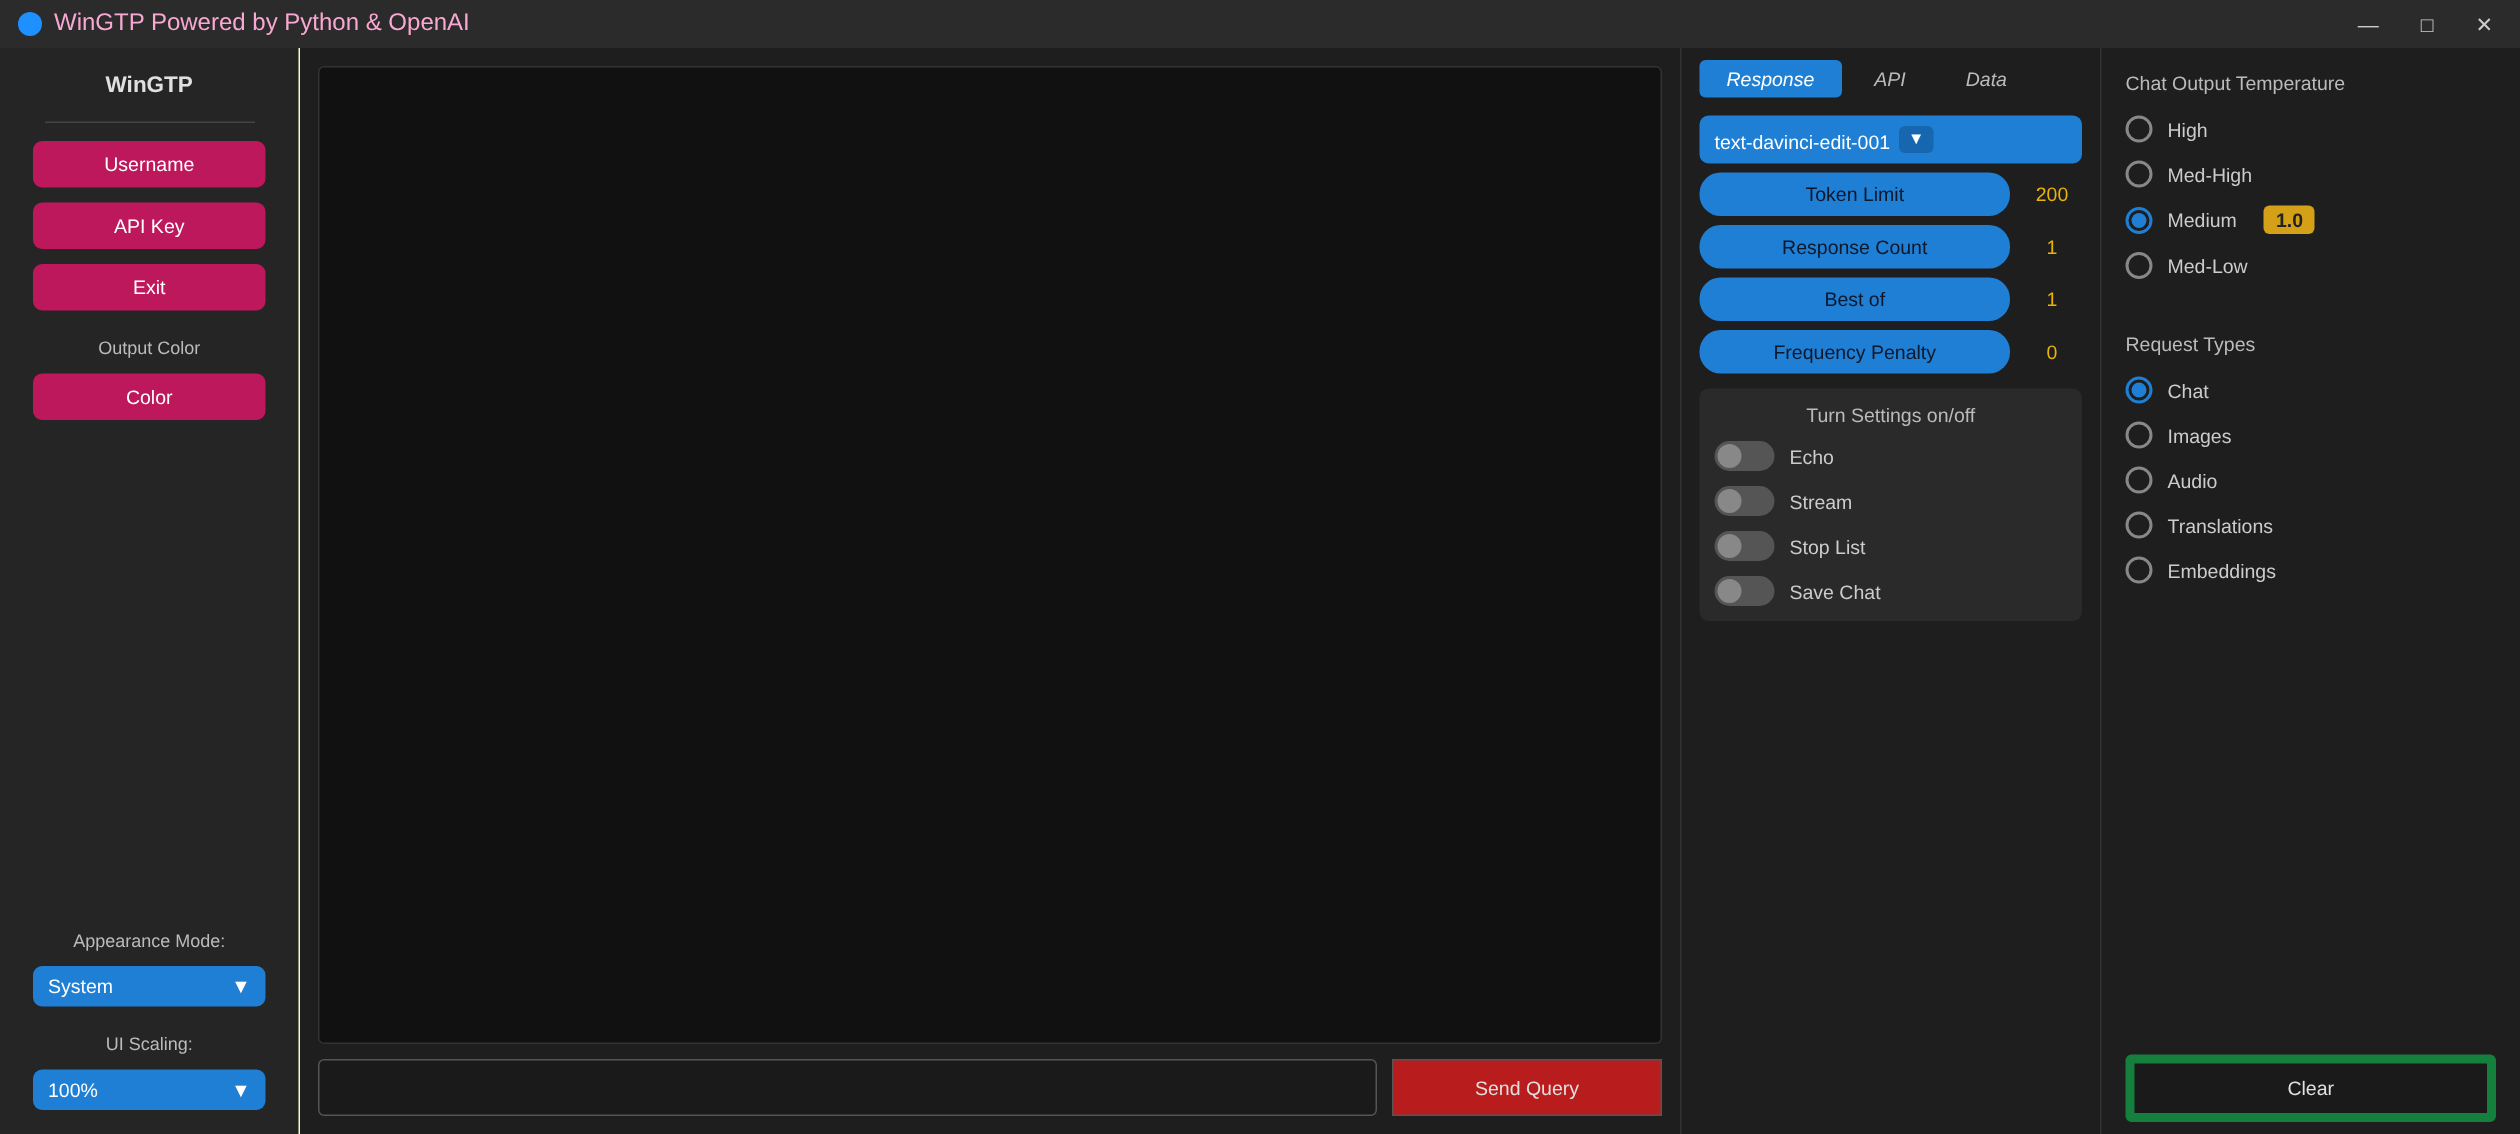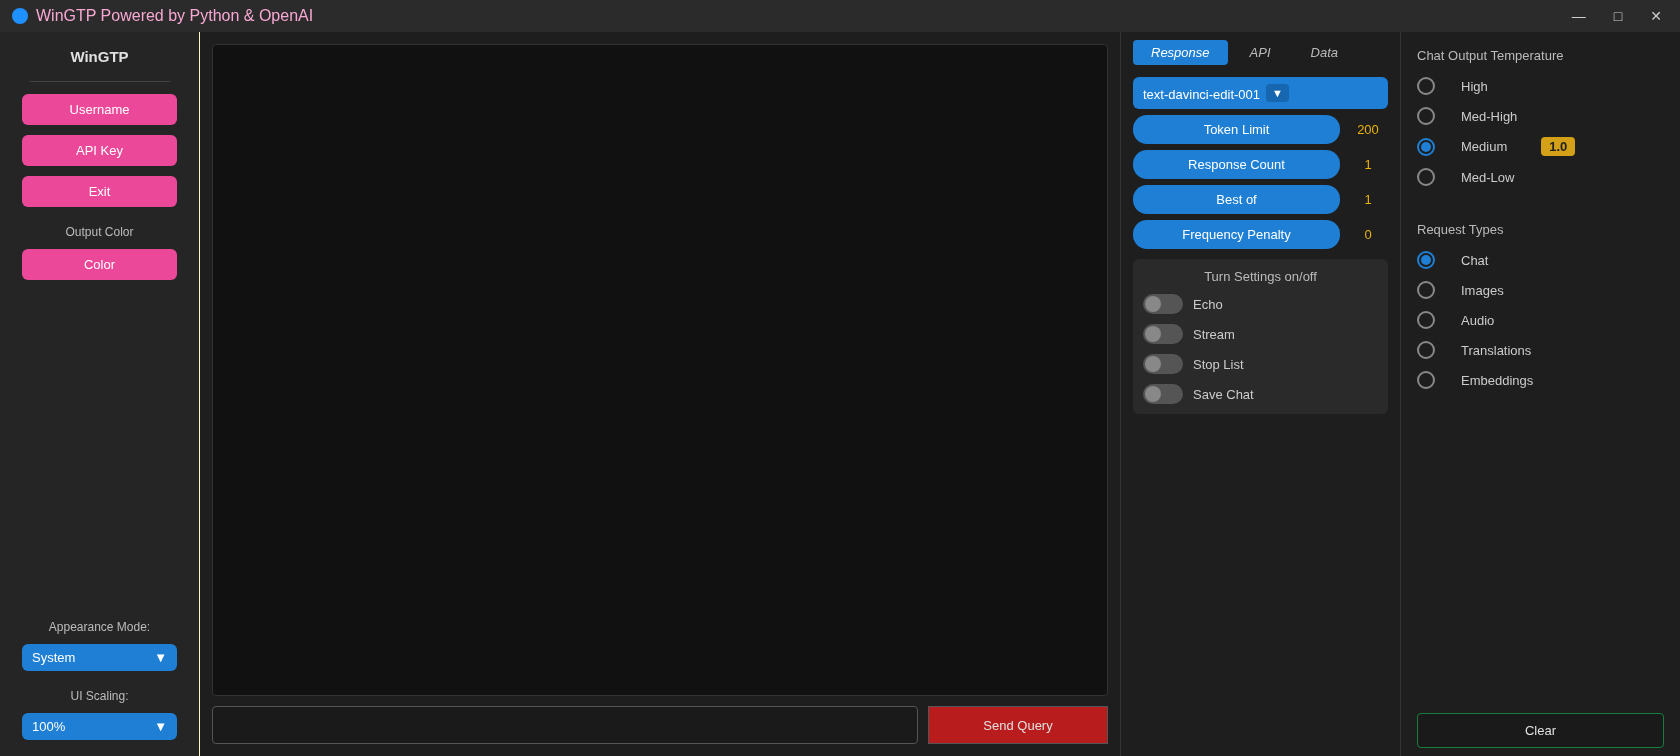--- a/index.html
+++ b/index.html
@@ -76,21 +76,21 @@
     }
     .sidebar-divider {
       width: 80%;
       height: 1px;
       background: #444;
       margin: 2px 0;
     }
     .sidebar-btn {
       width: 155px;
       padding: 8px 12px;
-      background: #ec4899;
+      background: #be185d;
       color: #fff;
       border: none;
       border-radius: 6px;
       cursor: pointer;
       font-size: 13px;
       text-align: center;
     }
     .sidebar-label {
       font-size: 12px;
       color: #bbb;
@@ -212,21 +212,21 @@
     }
     
     .setting-row {
       display: flex;
       align-items: center;
       gap: 8px;
     }
     .setting-label-btn {
       flex: 1;
       background: #1e7fd4;
-      color: #ffffff;
+      color: #0f172a;
       border: none;
       border-radius: 14px;
       padding: 7px 6px;
       font-size: 13px;
       cursor: pointer;
       text-align: center;
     }
     .setting-value {
       width: 40px;
       text-align: center;
@@ -282,21 +282,21 @@
     }
     .sub-panel-title {
       font-size: 13px;
       color: #bbb;
       margin-bottom: 14px;
       margin-top: 8px;
     }
     .radio-row {
       display: flex;
       align-items: center;
-      gap: 26px;
+      gap: 10px;
       margin-bottom: 12px;
     }
     .radio-circle {
       width: 18px; height: 18px;
       border-radius: 50%;
       border: 2px solid #888;
       display: flex;
       align-items: center;
       justify-content: center;
       flex-shrink: 0;
@@ -320,21 +320,21 @@
       border-radius: 4px;
       font-size: 13px;
       margin-left: 8px;
     }
     .section-spacer { height: 16px; }
     .bottom-clear-btn {
       margin-top: auto;
       width: 100%;
       padding: 9px;
       background: #1a1a1a;
-      border: 1px solid #15803d;
+      border: 6px solid #15803d;
       border-radius: 4px;
       color: #e0e0e0;
       cursor: pointer;
       font-size: 13px;
     }
   </style>
 </head>
 <body>
 
 <div class="titlebar">

